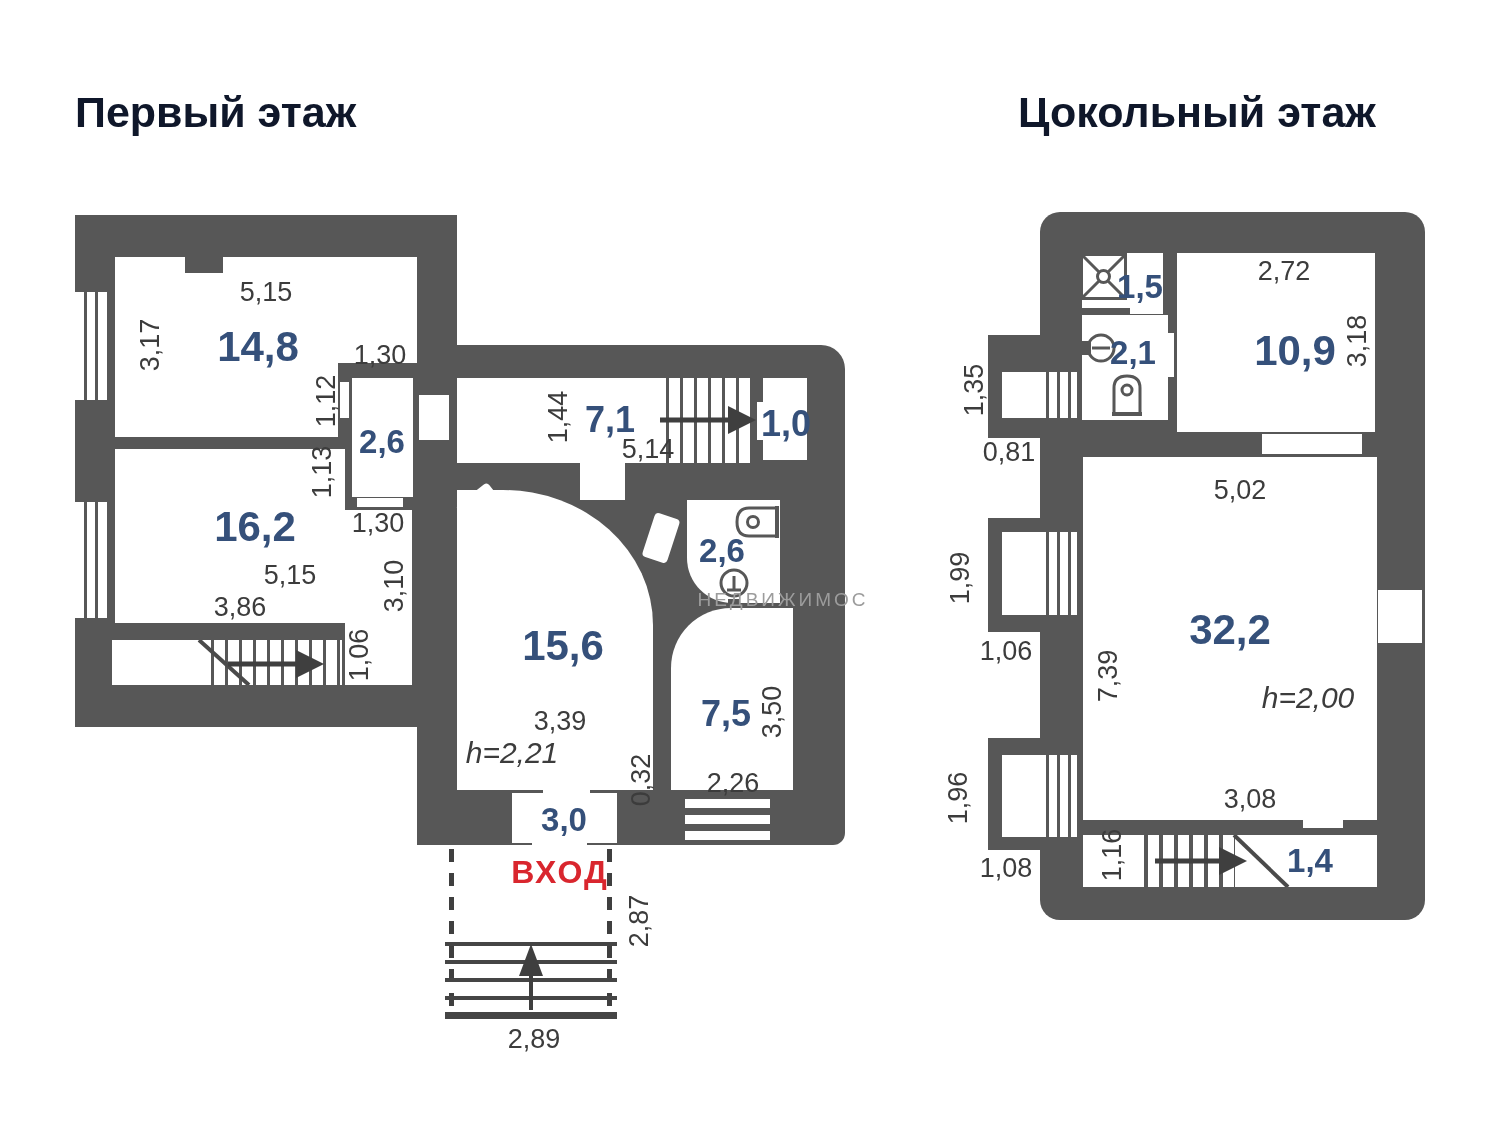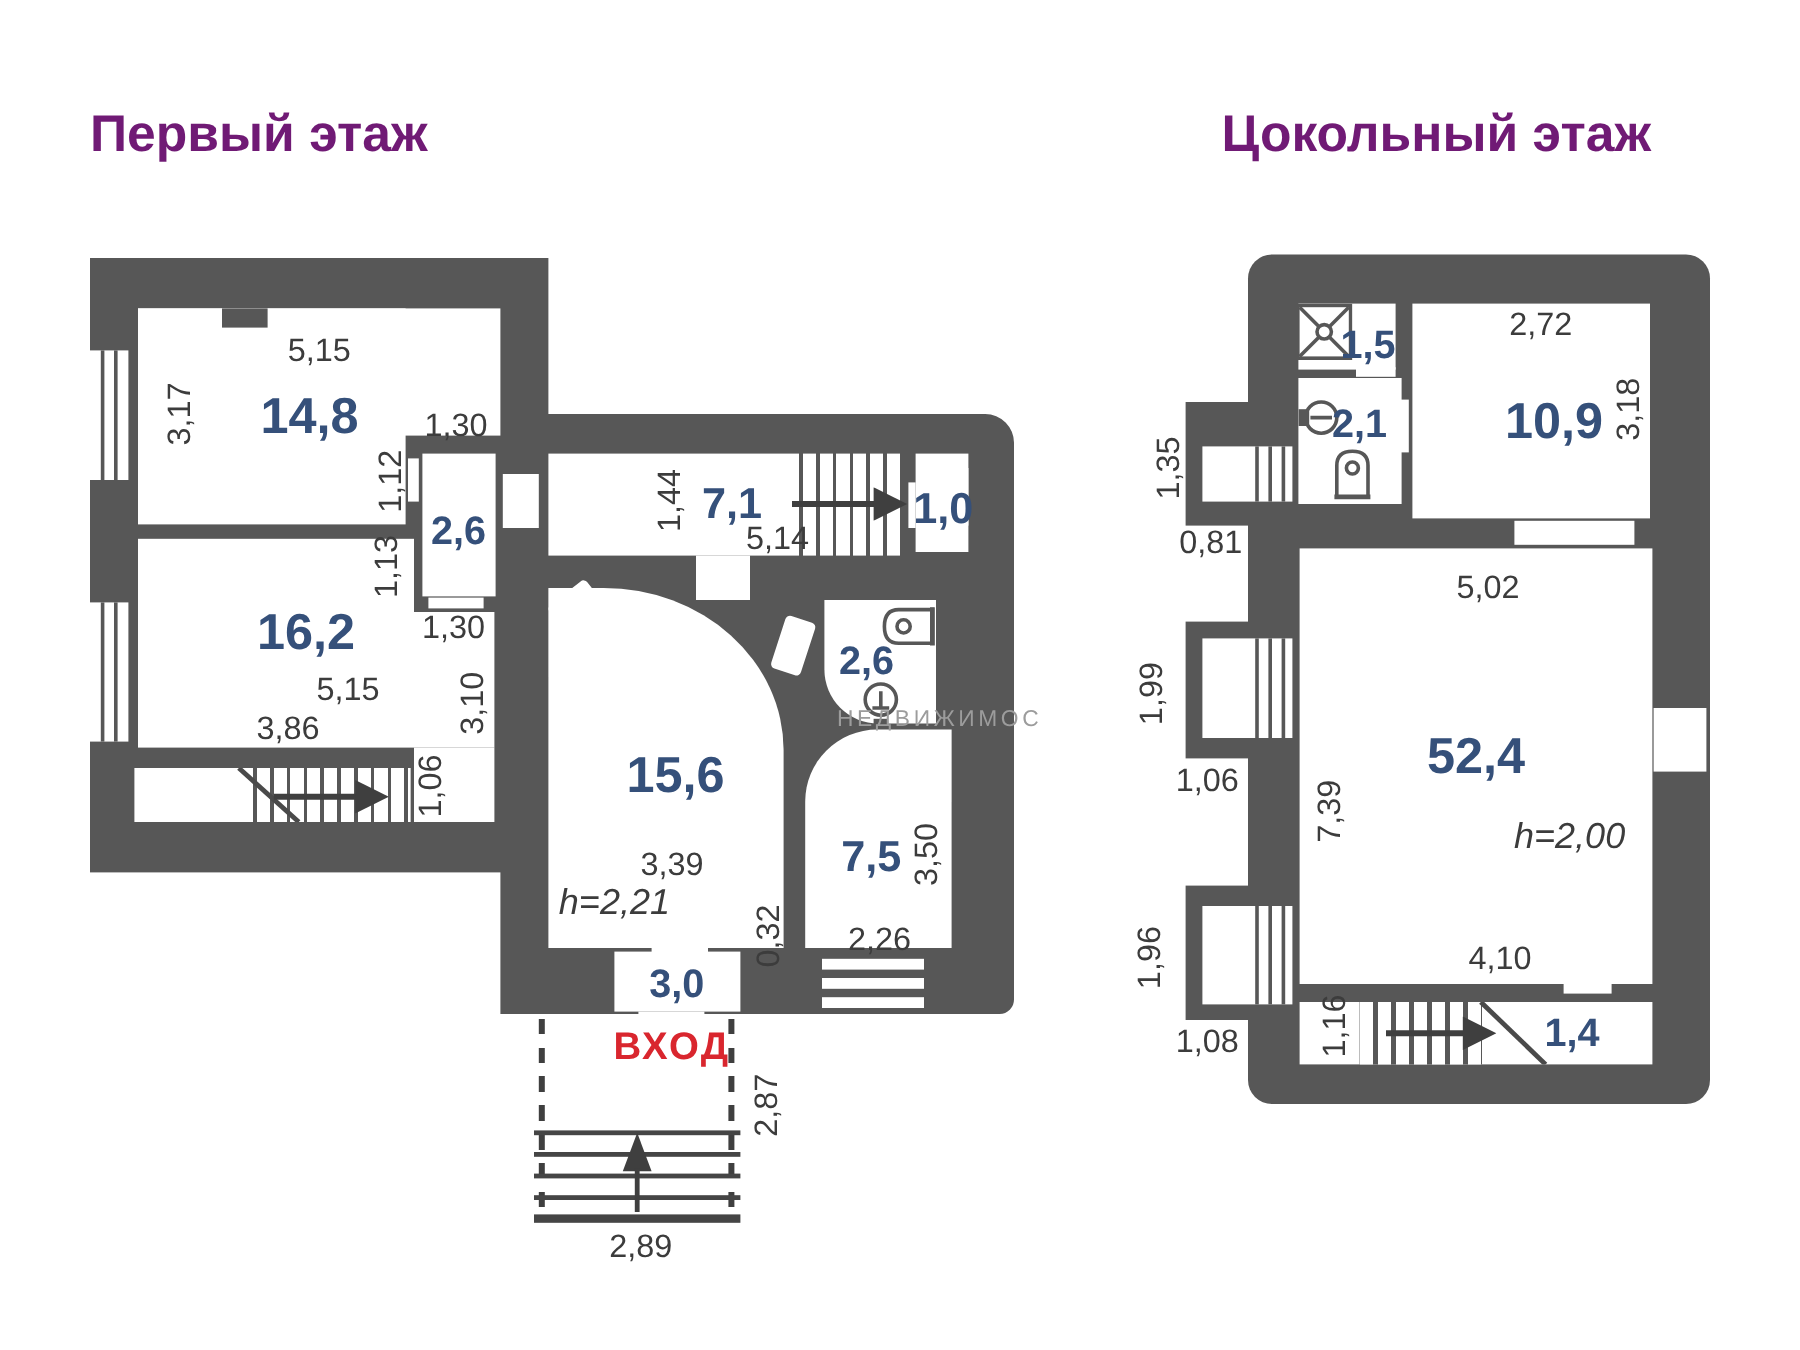--- a/index.html
+++ b/index.html
@@ -11,21 +11,21 @@
   .steps{position:absolute;z-index:25;}
   .dim{position:absolute;color:#3c3c3c;font-size:27px;white-space:nowrap;
        transform:translate(-50%,-50%);z-index:60;}
   .dim.v{transform:translate(-50%,-50%) rotate(-90deg);}
   .area{position:absolute;color:#35507a;font-weight:700;font-size:42px;white-space:nowrap;
         transform:translate(-50%,-50%);z-index:60;}
   .area.s{font-size:33px;}
   .area.m{font-size:36px;}
   .ceil{position:absolute;color:#3c3c3c;font-style:italic;font-size:30px;white-space:nowrap;
         transform:translate(-50%,-50%);z-index:60;}
-  .title{position:absolute;color:#701a75;font-weight:800;font-size:43px;z-index:60;white-space:nowrap;}
+  .title{position:absolute;color:#0f172a;font-weight:800;font-size:43px;z-index:60;white-space:nowrap;}
   .vhod{position:absolute;color:#d9262e;font-weight:800;font-size:32px;letter-spacing:2px;
         transform:translate(-50%,-50%);z-index:60;}
   .win{position:absolute;background:#fff;z-index:30;}
   .wline{position:absolute;background:#575757;z-index:31;}
   .dash{position:absolute;width:5px;z-index:30;
         background:repeating-linear-gradient(180deg,#3f3f3f 0 13px,transparent 13px 24px);}
   .tread{position:absolute;height:4px;background:#454545;z-index:30;}
   svg.ov{position:absolute;z-index:40;}
   .wm-big{position:absolute;color:#dedede;opacity:.55;font-weight:700;font-size:185px;letter-spacing:8px;
         transform:translate(-50%,-50%);z-index:50;}
@@ -206,25 +206,25 @@
     <path d="M4 40 L4 14 Q4 2 17 2 Q30 2 30 14 L30 40 Z" fill="#fff" stroke="#575757" stroke-width="3"></path>
     <line x1="2" y1="40" x2="32" y2="40" stroke="#575757" stroke-width="4"></line>
     <circle cx="17" cy="16" r="5" fill="#fff" stroke="#575757" stroke-width="3"></circle>
   </svg>
 
   <div class="area s" style="left:1140px;top:287px;">1,5</div>
   <div class="area s" style="left:1133px;top:353px;">2,1</div>
   <div class="area" style="left:1295px;top:351px;">10,9</div>
   <div class="dim" style="left:1284px;top:271px;">2,72</div>
   <div class="dim v" style="left:1357px;top:341px;">3,18</div>
-  <div class="area" style="left:1230px;top:630px;">52,4</div>
+  <div class="area" style="left:1230px;top:630px;">32,2</div>
   <div class="dim" style="left:1240px;top:490px;">5,02</div>
   <div class="dim v" style="left:1108px;top:676px;">7,39</div>
   <div class="ceil" style="left:1308px;top:698px;">h=2,00</div>
-  <div class="dim" style="left:1250px;top:799px;">4,10</div>
+  <div class="dim" style="left:1250px;top:799px;">3,08</div>
   <div class="dim v" style="left:1112px;top:855px;">1,16</div>
   <div class="area s" style="left:1310px;top:861px;">1,4</div>
   <div class="dim v" style="left:974px;top:390px;">1,35</div>
   <div class="dim" style="left:1009px;top:452px;">0,81</div>
   <div class="dim v" style="left:960px;top:578px;">1,99</div>
   <div class="dim" style="left:1006px;top:651px;">1,06</div>
   <div class="dim v" style="left:958px;top:798px;">1,96</div>
   <div class="dim" style="left:1006px;top:868px;">1,08</div>
 
   <div class="wm-small" style="left:783px;top:600px;">НЕДВИЖИМОС</div>

